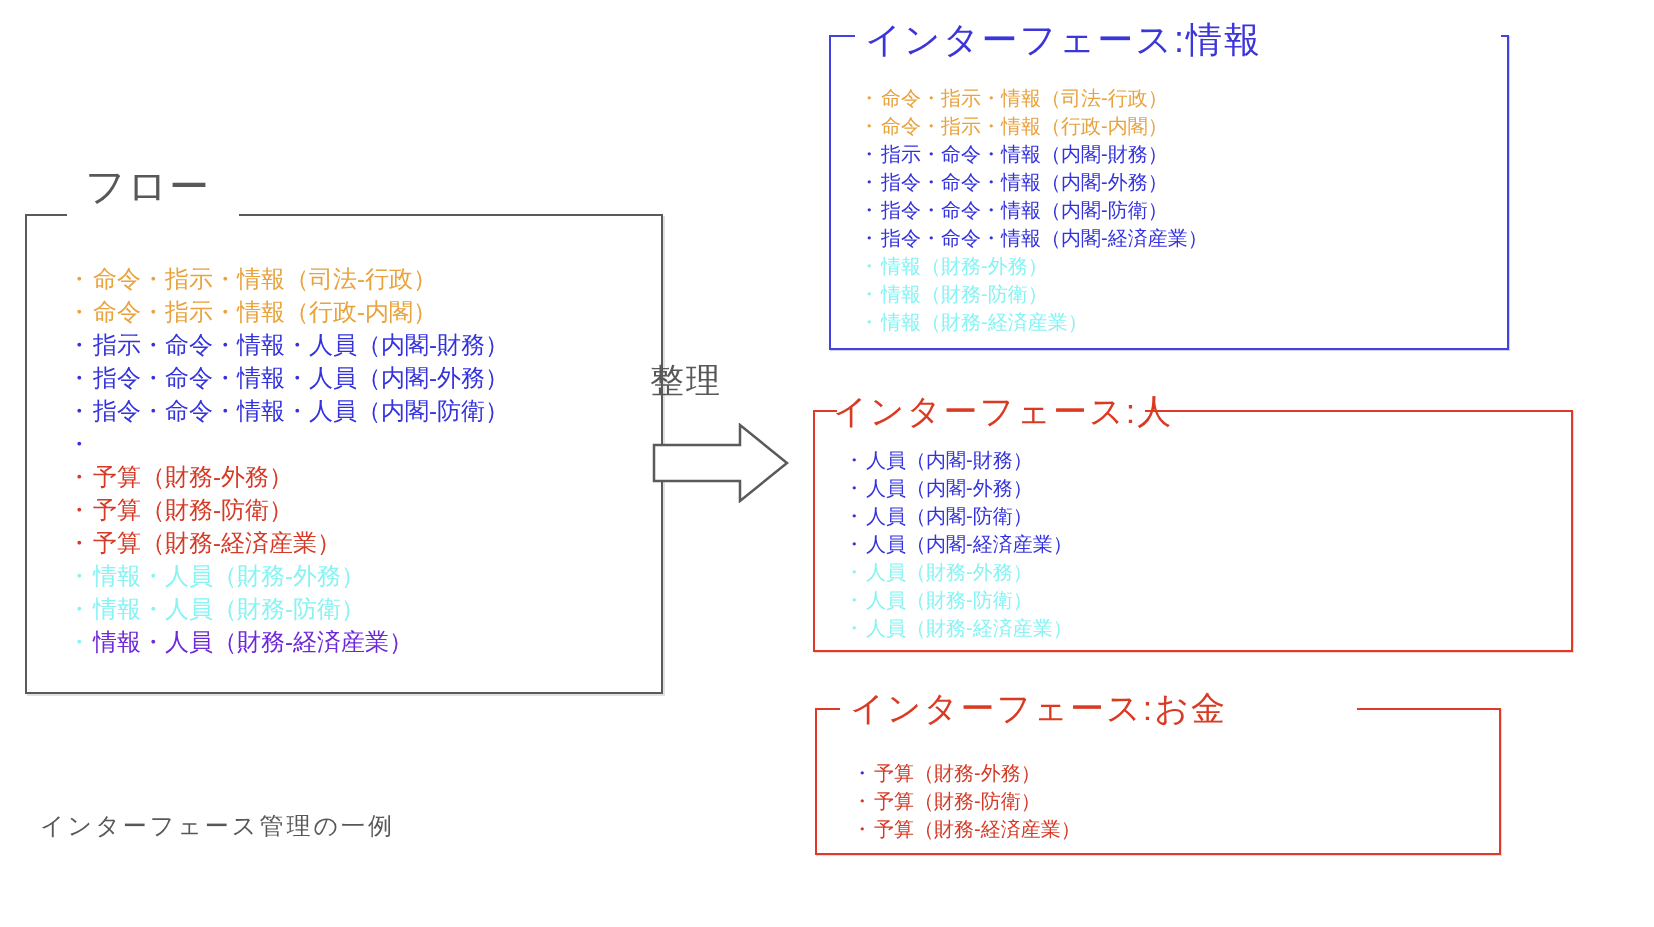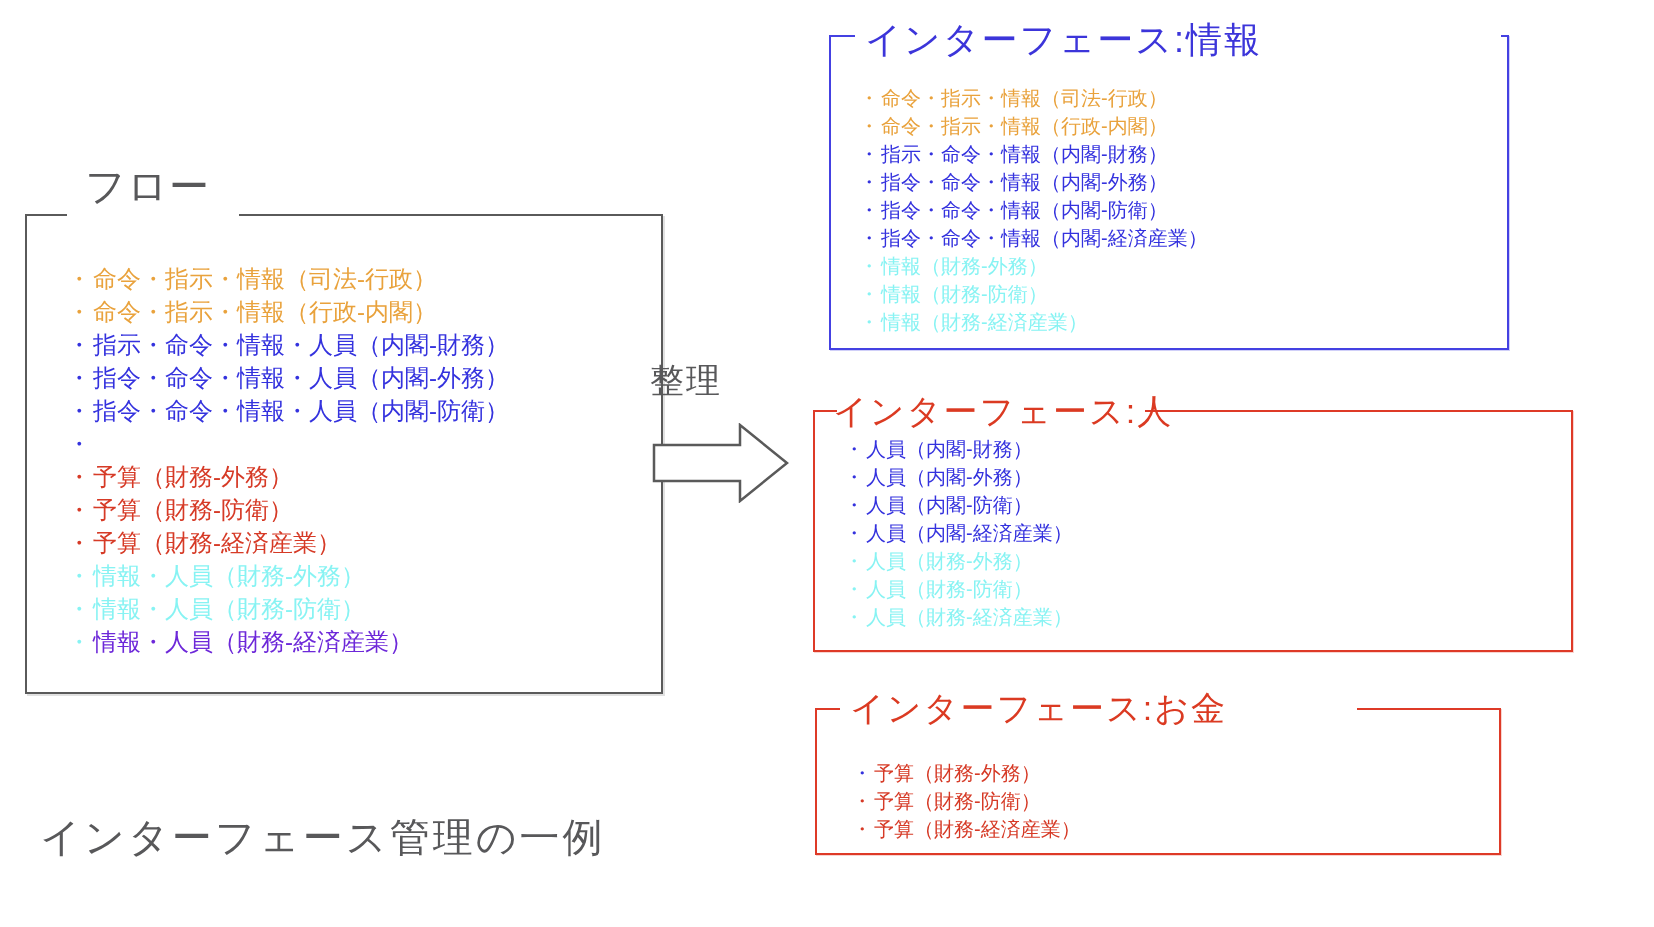--- a/index.html
+++ b/index.html
@@ -65,21 +65,21 @@
   
   .seiri-label{
     position:absolute;left:650px;top:358px;
     font-size:34px;color:var(--c-gray);letter-spacing:2px;white-space:nowrap;
   }
   .block-arrow{position:absolute;left:652px;top:423px;}
 
   
   .caption{
     position:absolute;left:40px;top:810px;
-    font-size:40px;color:var(--c-gray);letter-spacing:3px;white-space:nowrap;
+    font-size:24px;color:var(--c-gray);letter-spacing:3px;white-space:nowrap;
   }
 </style>
 </head>
 <body>
 
 <div class="canvas">
 
   <div class="box flow-box">
     <div class="patch"></div>
     <div class="box-title flow-title">フロー</div>
@@ -181,21 +181,21 @@
         </div>
       </div>
   </div>
 
   <div class="box people-box">
     <div class="patch"></div>
     <div class="box-title people-title">インターフェース:人</div>
     <div class="list">
         <div class="li">
           <span class="bullet" style="color: rgb(52, 50, 222);">・</span>
-          <span class="txt" style="color: rgb(52, 50, 222);">人員（内閣-財務）</span>
+          <span class="txt" style="color: rgb(52, 50, 222); margin-top: 11px;">人員（内閣-財務）</span>
         </div>
         <div class="li">
           <span class="bullet" style="color: rgb(52, 50, 222);">・</span>
           <span class="txt" style="color: rgb(52, 50, 222);">人員（内閣-外務）</span>
         </div>
         <div class="li">
           <span class="bullet" style="color: rgb(52, 50, 222);">・</span>
           <span class="txt" style="color: rgb(52, 50, 222);">人員（内閣-防衛）</span>
         </div>
         <div class="li">

